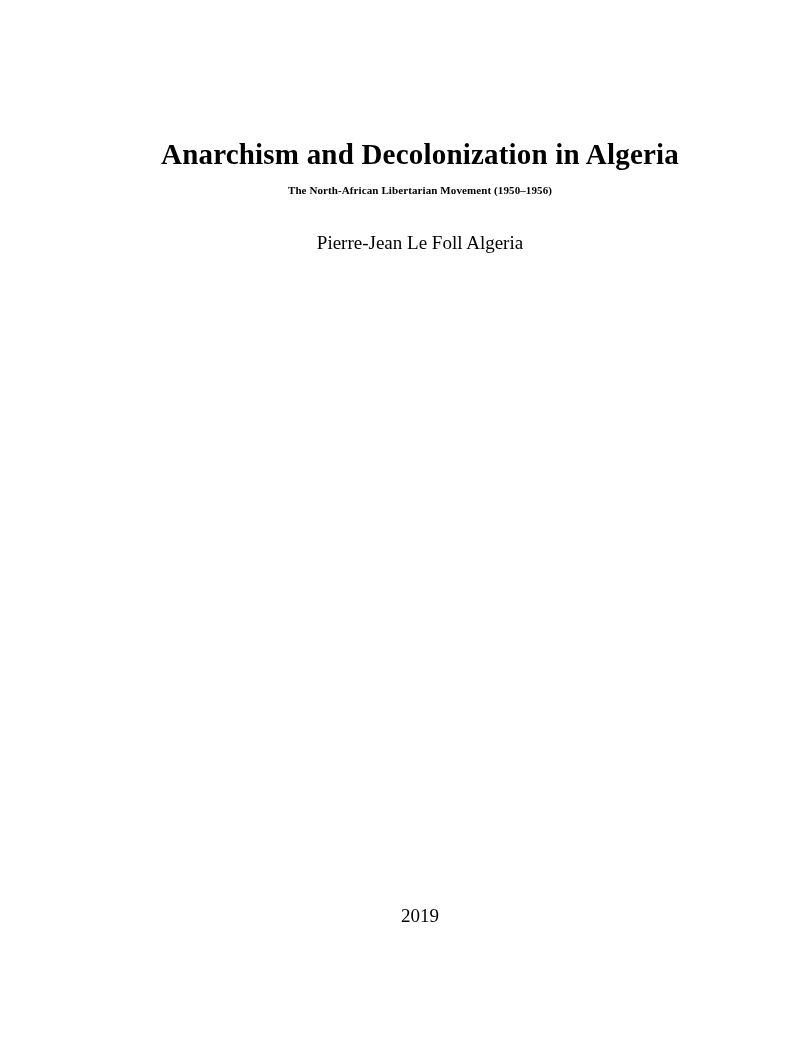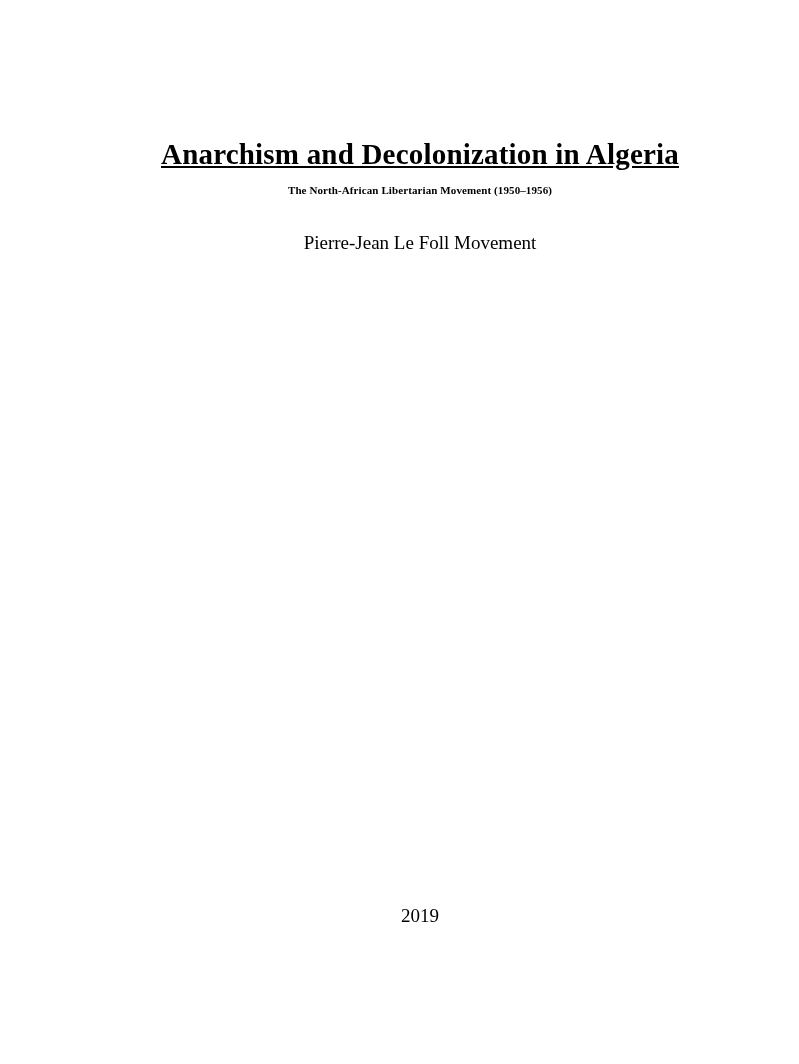--- a/index.html
+++ b/index.html
@@ -22,21 +22,20 @@
     left: 41px;
     right: 0;
     text-align: center;
     white-space: nowrap;
   }
   .doc-title {
     top: 138px;
     font-size: 29px;
     font-weight: bold;
     letter-spacing: 0.2px;
-    text-decoration: underline;
   }
   .doc-subtitle {
     top: 184px;
     font-size: 11px;
     font-weight: bold;
     letter-spacing: 0.1px;
   }
   .doc-author {
     top: 232px;
     font-size: 19px;
@@ -49,16 +48,16 @@
   }
 </style>
 </head>
 <body>
 
 <div class="page">
   <div class="line doc-title">Anarchism and Decolonization in Algeria</div>
 
   <div class="line doc-subtitle">The North-African Libertarian Movement (1950–1956)</div>
 
-  <div class="line doc-author">Pierre-Jean Le Foll Movement</div>
+  <div class="line doc-author">Pierre-Jean Le Foll Algeria</div>
 
   <div class="line doc-year">2019</div>
 </div>
 
 </body></html>

